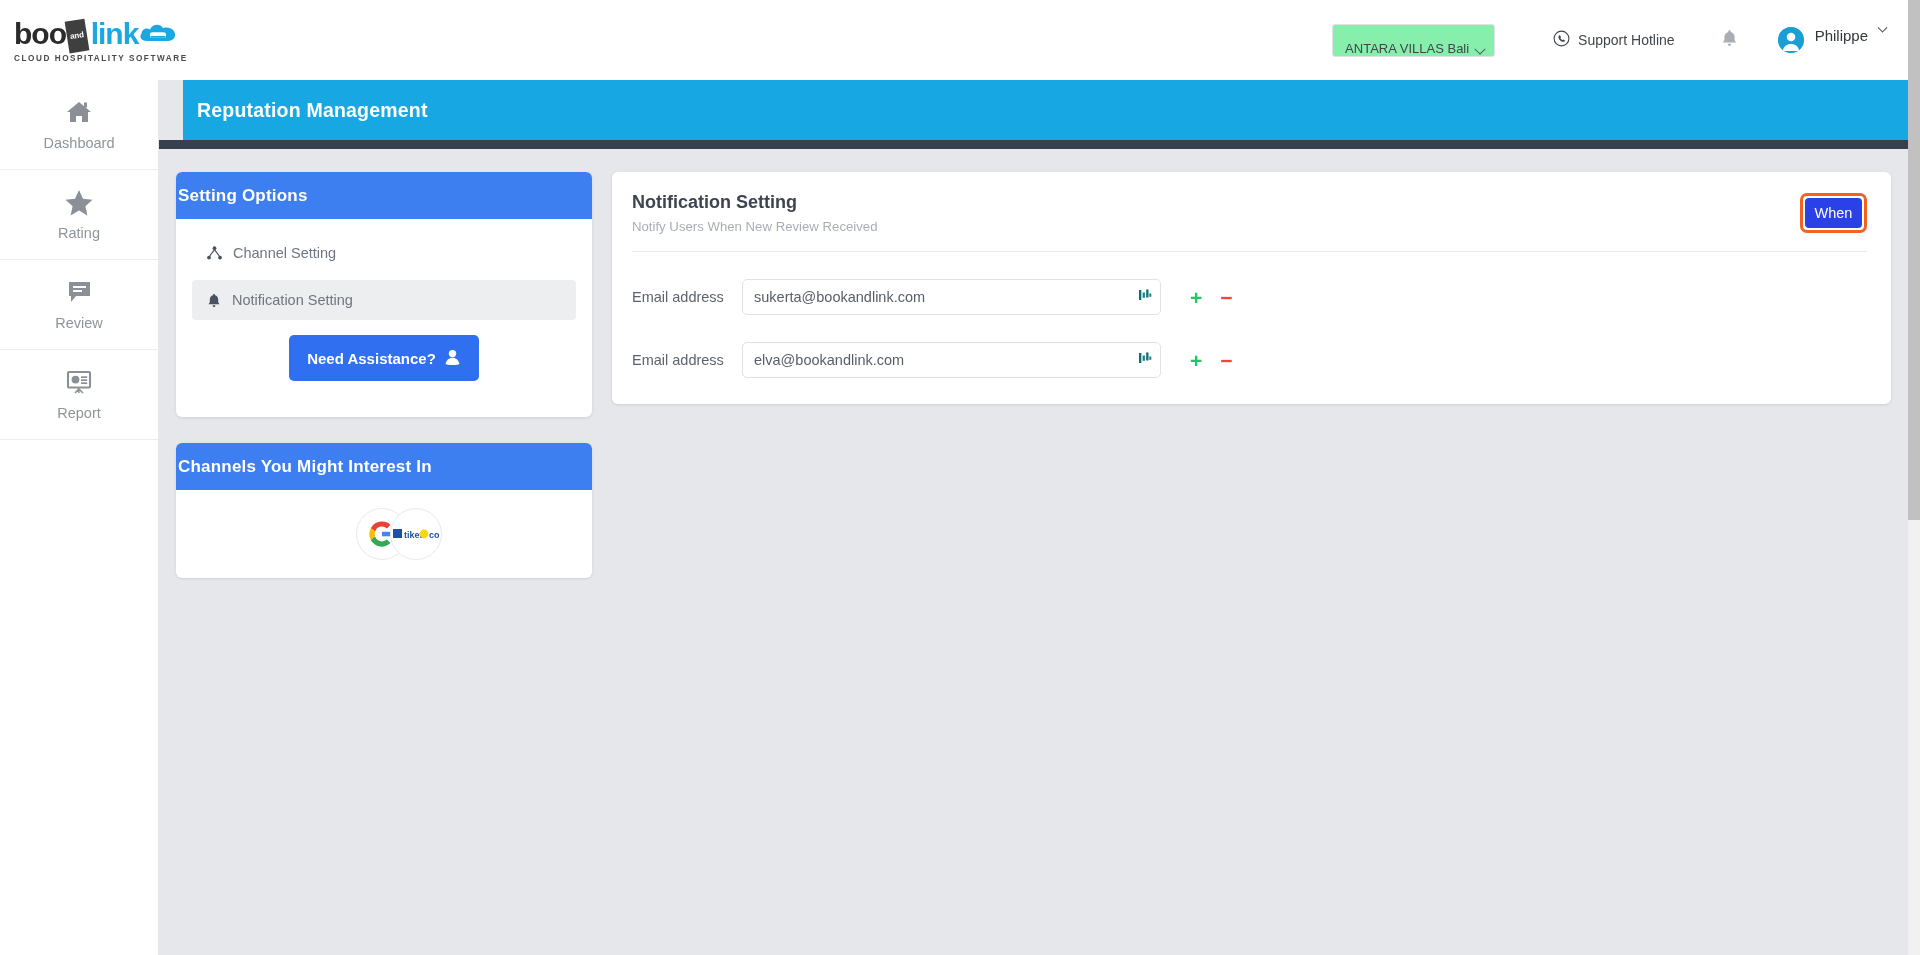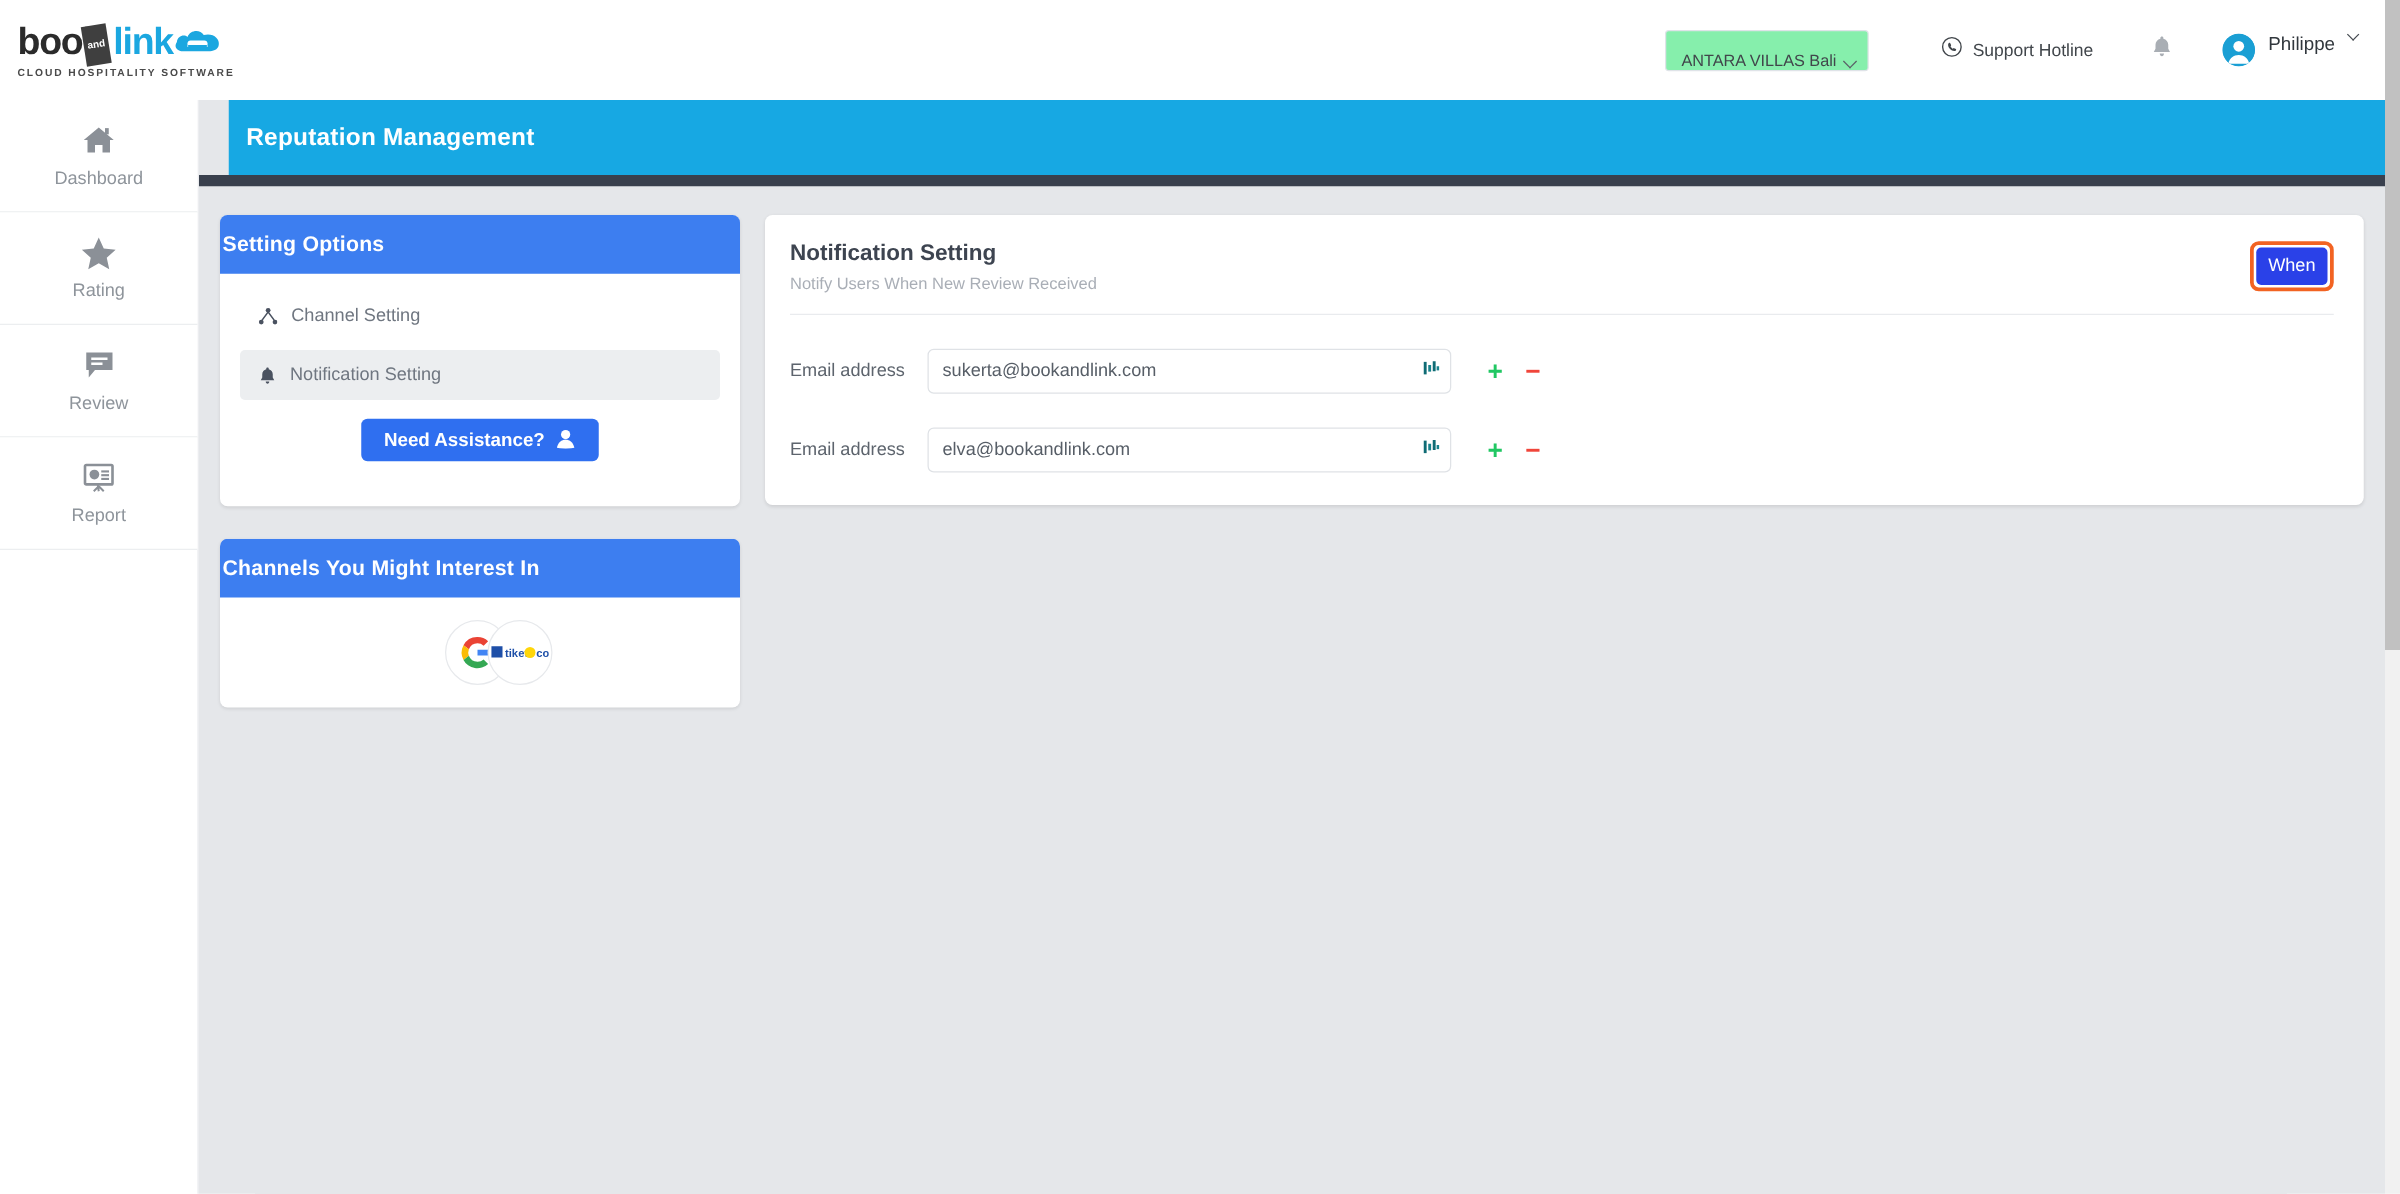--- a/index.html
+++ b/index.html
@@ -123,21 +123,21 @@
   .opt-item {
     height: 40px; display: flex; align-items: center; gap: 11px;
     padding-left: 15px; border-radius: 4px; cursor: pointer;
     font-size: 14.5px; color: #6f7680; margin-bottom: 7px;
   }
   .opt-item.selected { background: #eceef0; }
   .opt-icon { color: #4a5260; display: flex; align-items: center; }
   .assist-wrap { display: flex; justify-content: center; margin-top: 15px; }
   .assist-btn {
     background: #2f6ff0; color: #fff; border: none; border-radius: 5px;
-    height: 34px; padding: 0 18px; font-size: 15px; font-weight: 700;
+    height: 46px; padding: 0 18px; font-size: 15px; font-weight: 700;
     display: flex; align-items: center; gap: 8px; cursor: pointer;
     font-family: "Liberation Sans", sans-serif;
   }
   .channels-card { margin-top: 26px; }
   .channel-logos { height: 88px; display: flex; align-items: center; justify-content: center; padding-left: 30px;}
   .logo-circle {
     width: 52px; height: 52px; border-radius: 50%; background: #fff;
     border: 1px solid #e7e9ec; display: flex; align-items: center; justify-content: center;
     position: relative;
   }

